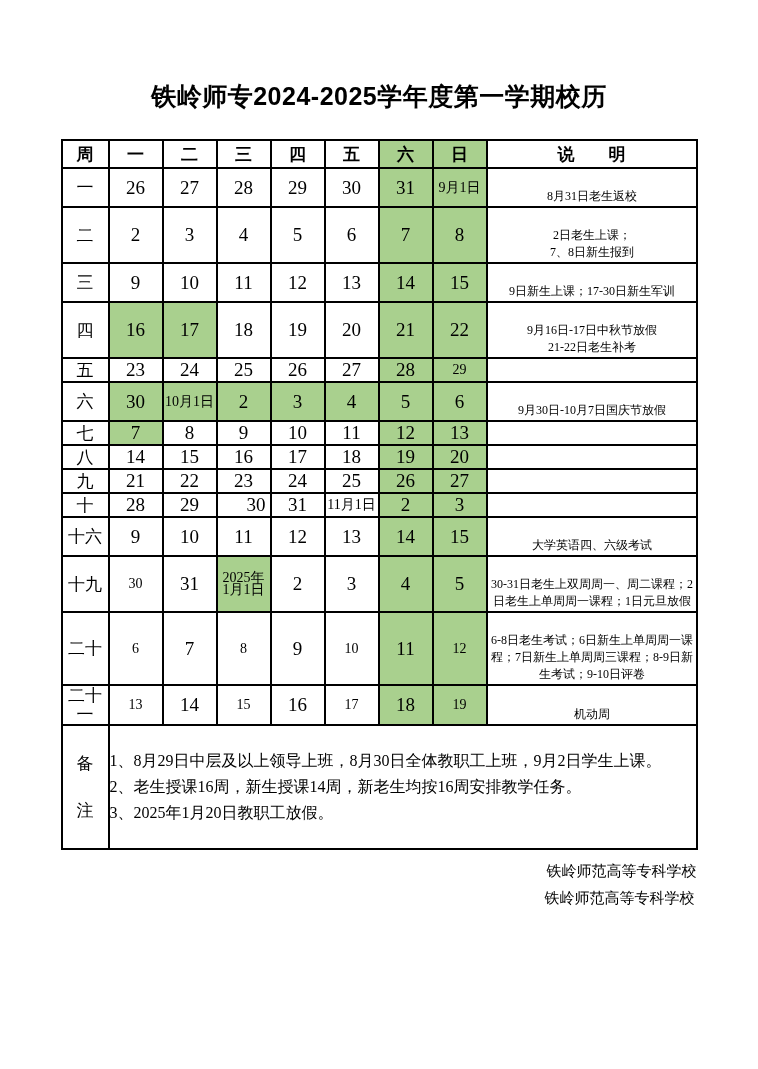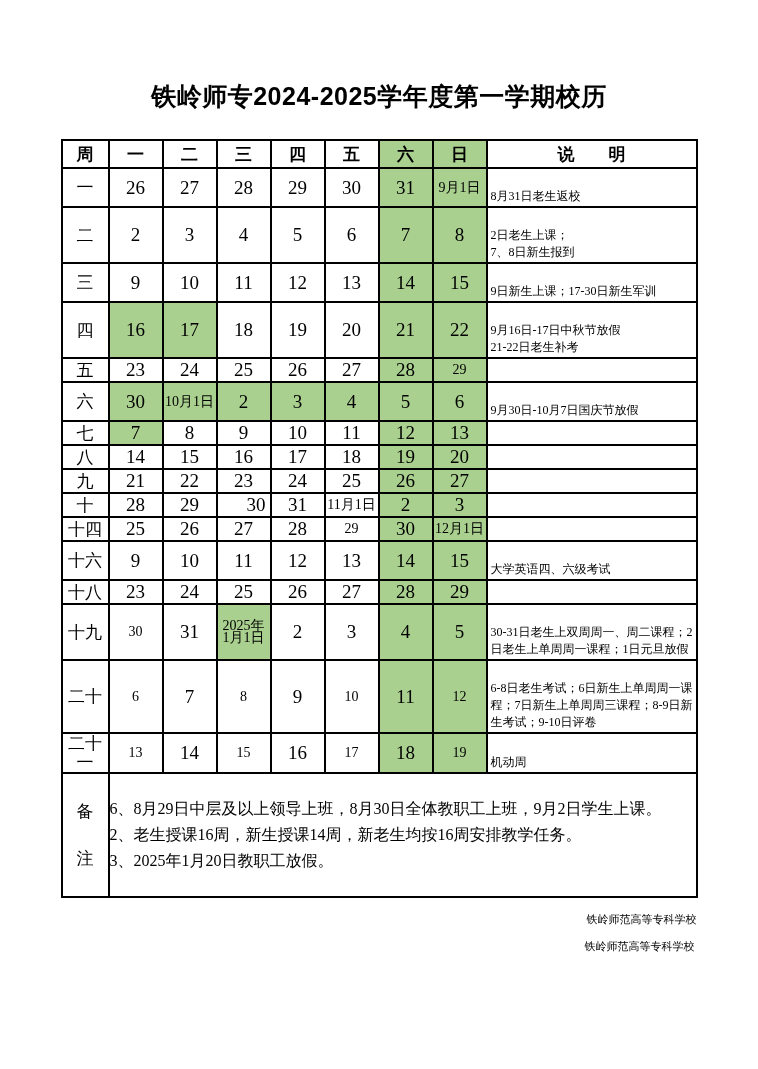--- a/index.html
+++ b/index.html
@@ -53,21 +53,21 @@
     font-size: 19px;
     text-align: center;
     line-height: 20px;
   }
   tbody td.day.s  { font-size: 14px; }
   tbody td.day.xs { font-size: 14px; white-space: pre-line; line-height: 12px; }
   tbody td.day.ar { text-align: right; padding-right: 4px; }
   tbody td.note {
     font-size: 12px;
     line-height: 17px;
-    text-align: left;
+    text-align: center;
     padding: 19px 2px 1px 3px;
     white-space: pre-line;
     margin-left: 36px;
   }
   tbody tr { height: 24px; }
   tbody tr:nth-child(2), tbody tr:nth-child(4) { height: 34px; }
   tbody tr:nth-child(19) { height: 60px; }
   tbody tr:nth-child(20) { height: 66px; }
   tbody tr:nth-child(21) { height: 52px; }
 
@@ -87,21 +87,21 @@
     font-size: 16px;
     line-height: 26px;
     padding: 6px 6px 6px 8px;
     vertical-align: middle;
   }
 
   .signature {
     width: 635px;
     margin: 8px auto 14px auto;
     text-align: right;
-    font-size: 11px;
+    font-size: 15px;
     line-height: 27px;
   }
   .signature .date-line { padding-right: 2px; }
 </style>
 </head>
 <body>
 
 <div class="page">
 
   <h1 class="title">铁岭师专2024-2025学年度第一学期校历</h1>
@@ -238,51 +238,29 @@
           <td class="day">28</td>
           <td class="day">29</td>
           <td class="day ar">30</td>
           <td class="day">31</td>
           <td class="day xs">11月1日</td>
           <td class="day green">2</td>
           <td class="day green">3</td>
           <td class="note"></td>
         </tr>
         <tr>
-          <td class="week">十四</td>
-          <td class="day">25</td>
-          <td class="day">26</td>
-          <td class="day">27</td>
-          <td class="day">28</td>
-          <td class="day s">29</td>
-          <td class="day green">30</td>
-          <td class="day green xs">12月1日</td>
-          <td class="note"></td>
-        </tr>
-        <tr>
           <td class="week">十六</td>
           <td class="day">9</td>
           <td class="day">10</td>
           <td class="day">11</td>
           <td class="day">12</td>
           <td class="day">13</td>
           <td class="day green">14</td>
           <td class="day green">15</td>
           <td class="note">大学英语四、六级考试</td>
-        </tr>
-        <tr>
-          <td class="week">十八</td>
-          <td class="day">23</td>
-          <td class="day">24</td>
-          <td class="day">25</td>
-          <td class="day">26</td>
-          <td class="day">27</td>
-          <td class="day green">28</td>
-          <td class="day green">29</td>
-          <td class="note"></td>
         </tr>
         <tr>
           <td class="week">十九</td>
           <td class="day s">30</td>
           <td class="day">31</td>
           <td class="day green xs">2025年
 1月1日</td>
           <td class="day">2</td>
           <td class="day">3</td>
           <td class="day green">4</td>
@@ -315,21 +293,21 @@
       </tbody>
     <tfoot>
       <tr class="remarks-row">
         <td class="remark-label">
           <div class="stack">
             <span>备</span>
             <span>注</span>
           </div>
         </td>
         <td class="remarks-body" colspan="8" id="remarks-body">
-            <div>6、8月29日中层及以上领导上班，8月30日全体教职工上班，9月2日学生上课。</div>
+            <div>1、8月29日中层及以上领导上班，8月30日全体教职工上班，9月2日学生上课。</div>
             <div>2、老生授课16周，新生授课14周，新老生均按16周安排教学任务。</div>
             <div>3、2025年1月20日教职工放假。</div>
           </td>
       </tr>
     </tfoot>
   </table>
 
   <div class="signature">
     <div class="school-line">铁岭师范高等专科学校</div>
     <div class="date-line">铁岭师范高等专科学校</div>

